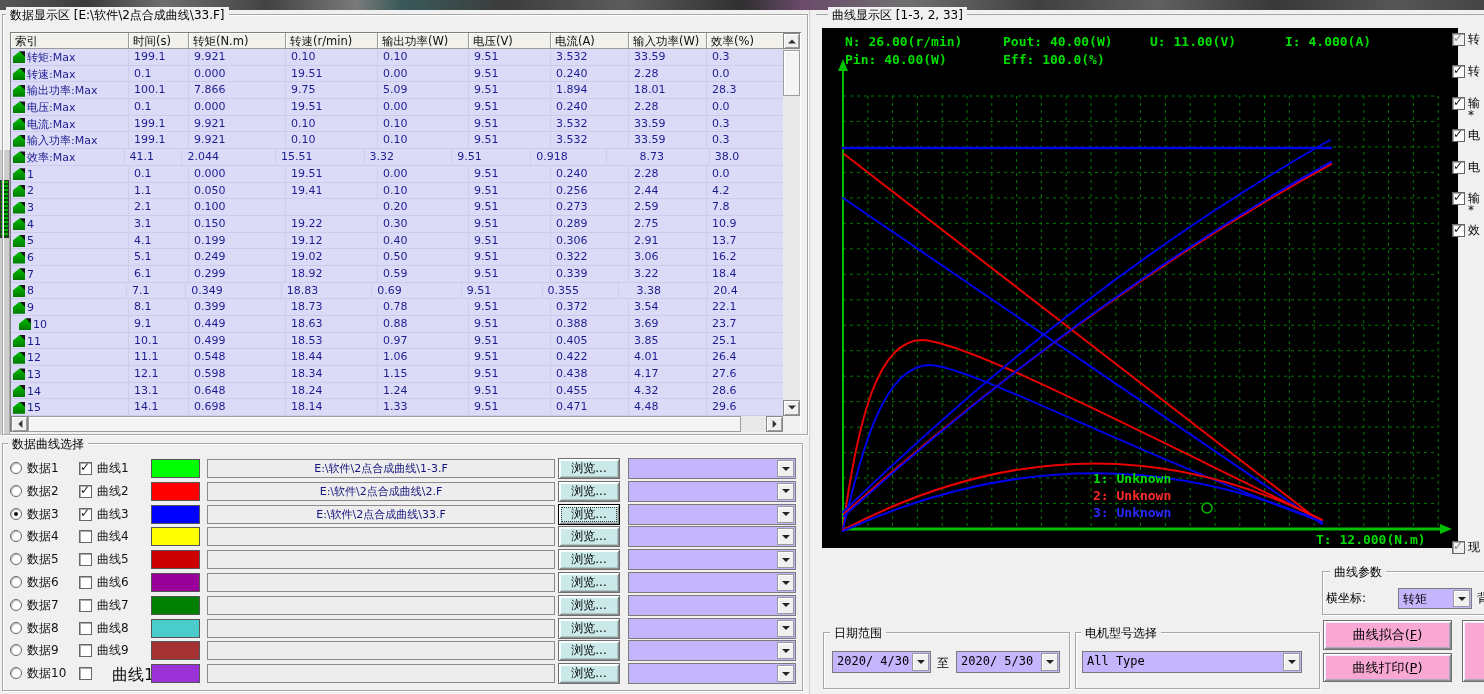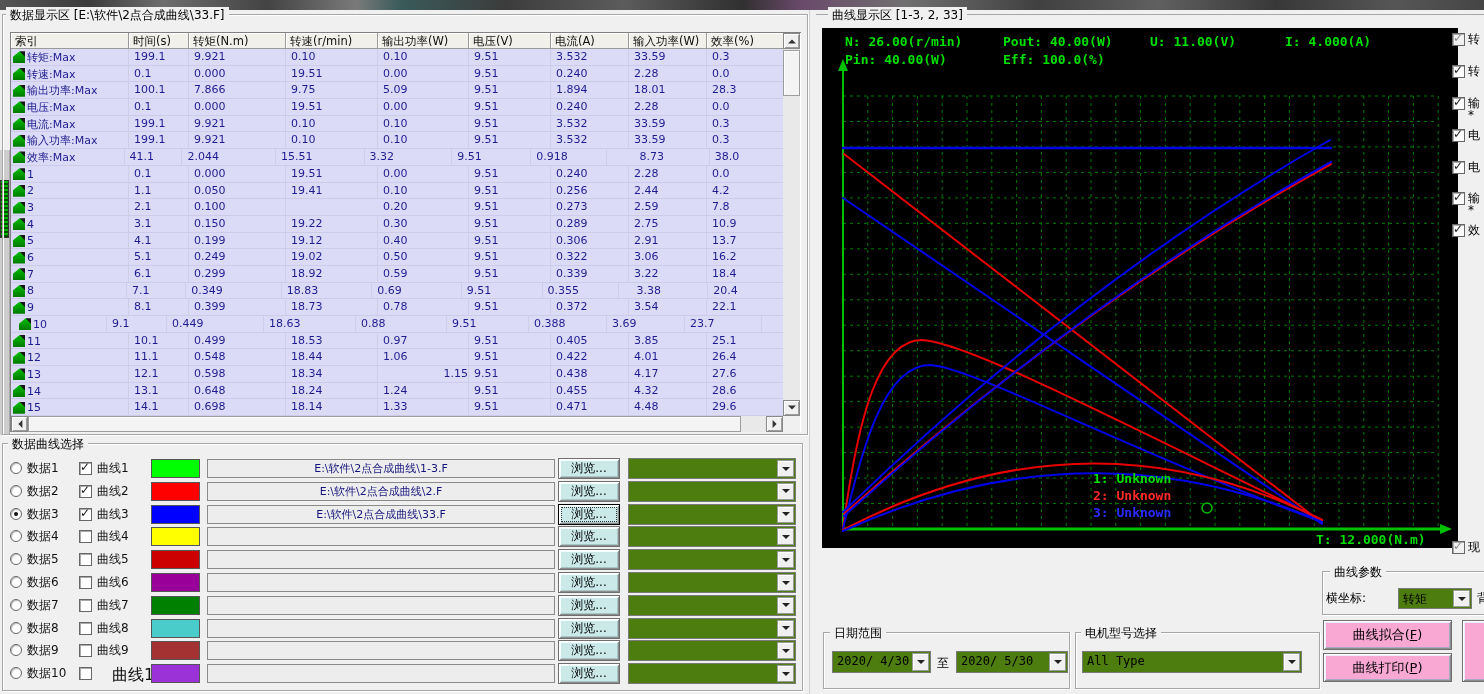--- a/index.html
+++ b/index.html
@@ -49,21 +49,21 @@
   .swatch{position:absolute;width:49px;height:19px;border:1px solid #555;box-sizing:border-box;}
   .pfield{position:absolute;height:19px;background:#ededed;border:1px solid #8a8a8a;box-sizing:border-box;
       font-size:11px;color:#15157e;text-align:center;line-height:17px;white-space:nowrap;overflow:hidden;}
   .btn3d{position:absolute;background:#cbe9e9;border:1px solid #6f6f6f;box-sizing:border-box;
       box-shadow:inset 1px 1px 0 #fff,inset -1px -1px 0 #8c8c8c,inset 2px 2px 0 #f3ffff,inset -2px -2px 0 #a9c6c6;
       font-size:12px;color:#000;text-align:center;}
   .btn3d.focus{border:1px solid #000;outline:1px dotted #333;outline-offset:-4px;}
   .lavbtn{position:absolute;background:#f9a8d4;border:1px solid #6f6f6f;box-sizing:border-box;
       box-shadow:inset 1px 1px 0 #fff,inset -1px -1px 0 #8c8c8c,inset 2px 2px 0 #ececff,inset -2px -2px 0 #a9a9c6;
       font-size:13px;color:#000;text-align:center;}
-  .combo{position:absolute;background:#4d7c0f;border:1px solid #7a7a7a;box-sizing:border-box;}
+  .combo{position:absolute;background:#c4b5fd;border:1px solid #7a7a7a;box-sizing:border-box;}
   .combo .cval{position:absolute;left:4px;top:2px;font-size:12px;color:#000;white-space:nowrap;
       font-family:"DejaVu Sans Mono","Liberation Mono",monospace;}
   .combo .cbtn{position:absolute;right:1px;top:1px;bottom:1px;width:17px;background:#f0f0f0;
       border:1px solid #9a9a9a;box-shadow:inset 1px 1px 0 #fff;box-sizing:border-box;}
   .combo .cbtn::after{content:"";position:absolute;left:50%;top:50%;border:4px solid transparent;border-top-color:#222;transform:translate(-50%,-25%);}
   
   .plot{position:absolute;left:822px;top:28px;width:636px;height:520px;background:#000;}
   .readout{position:absolute;font-family:"DejaVu Sans Mono","Liberation Mono",monospace;
       font-weight:bold;font-size:13px;color:#00e000;white-space:nowrap;}
   .legend-item{position:absolute;font-family:"DejaVu Sans Mono","Liberation Mono",monospace;font-weight:bold;font-size:13px;white-space:nowrap;}
@@ -322,21 +322,21 @@
           <div class="td" style="width: 60px;">8.1</div>
           <div class="td" style="width: 97px;">0.399</div>
           <div class="td" style="width: 92px;">18.73</div>
           <div class="td" style="width: 91px;">0.78</div>
           <div class="td" style="width: 82px;">9.51</div>
           <div class="td" style="width: 78px;">0.372</div>
           <div class="td" style="width: 78px;">3.54</div>
           <div class="td" style="width: 77px;">22.1</div>
         </div>
         <div class="trow">
-          <div class="td first" style="width: 96px; padding-left: 8px;">
+          <div class="td first" style="width: 118px; padding-left: 8px;">
             <span class="ricon"></span>
             <span>10</span>
           </div>
           <div class="td" style="width: 60px;">9.1</div>
           <div class="td" style="width: 97px;">0.449</div>
           <div class="td" style="width: 92px;">18.63</div>
           <div class="td" style="width: 91px;">0.88</div>
           <div class="td" style="width: 82px;">9.51</div>
           <div class="td" style="width: 78px;">0.388</div>
           <div class="td" style="width: 78px;">3.69</div>
@@ -371,21 +371,21 @@
           <div class="td" style="width: 77px;">26.4</div>
         </div>
         <div class="trow">
           <div class="td first" style="width: 118px;">
             <span class="ricon"></span>
             <span>13</span>
           </div>
           <div class="td" style="width: 60px;">12.1</div>
           <div class="td" style="width: 97px;">0.598</div>
           <div class="td" style="width: 92px;">18.34</div>
-          <div class="td" style="width: 91px; text-align: right;">1.15</div>
+          <div class="td" style="width: 91px;">1.15</div>
           <div class="td" style="width: 82px;">9.51</div>
           <div class="td" style="width: 78px;">0.438</div>
           <div class="td" style="width: 78px;">4.17</div>
           <div class="td" style="width: 77px;">27.6</div>
         </div>
         <div class="trow">
           <div class="td first" style="width: 118px;">
             <span class="ricon"></span>
             <span>14</span>
           </div>
@@ -681,21 +681,21 @@
       </div>
     </div>
 
   <div class="gbox" style="left:823px;top:632px;width:245px;height:55px;"></div>
   <div class="glabel" style="left:830px;top:625px;">日期范围</div>
   <div class="combo" style="left:832px;top:651px;width:99px;height:22px;">
     <span class="cval">2020/ 4/30</span>
     <span class="cbtn"></span>
   </div>
   <div class="sep-label" style="left:937px;top:655px;">至</div>
-  <div class="combo" style="left:956px;top:651px;width:112px;height:22px;">
+  <div class="combo" style="left:956px;top:651px;width:104px;height:22px;">
     <span class="cval">2020/ 5/30</span>
     <span class="cbtn"></span>
   </div>
 
   <div class="gbox" style="left:1075px;top:632px;width:243px;height:55px;"></div>
   <div class="glabel" style="left:1081px;top:625px;">电机型号选择</div>
   <div class="combo" style="left:1082px;top:651px;width:220px;height:22px;">
     <span class="cval">All Type</span>
     <span class="cbtn"></span>
   </div>

